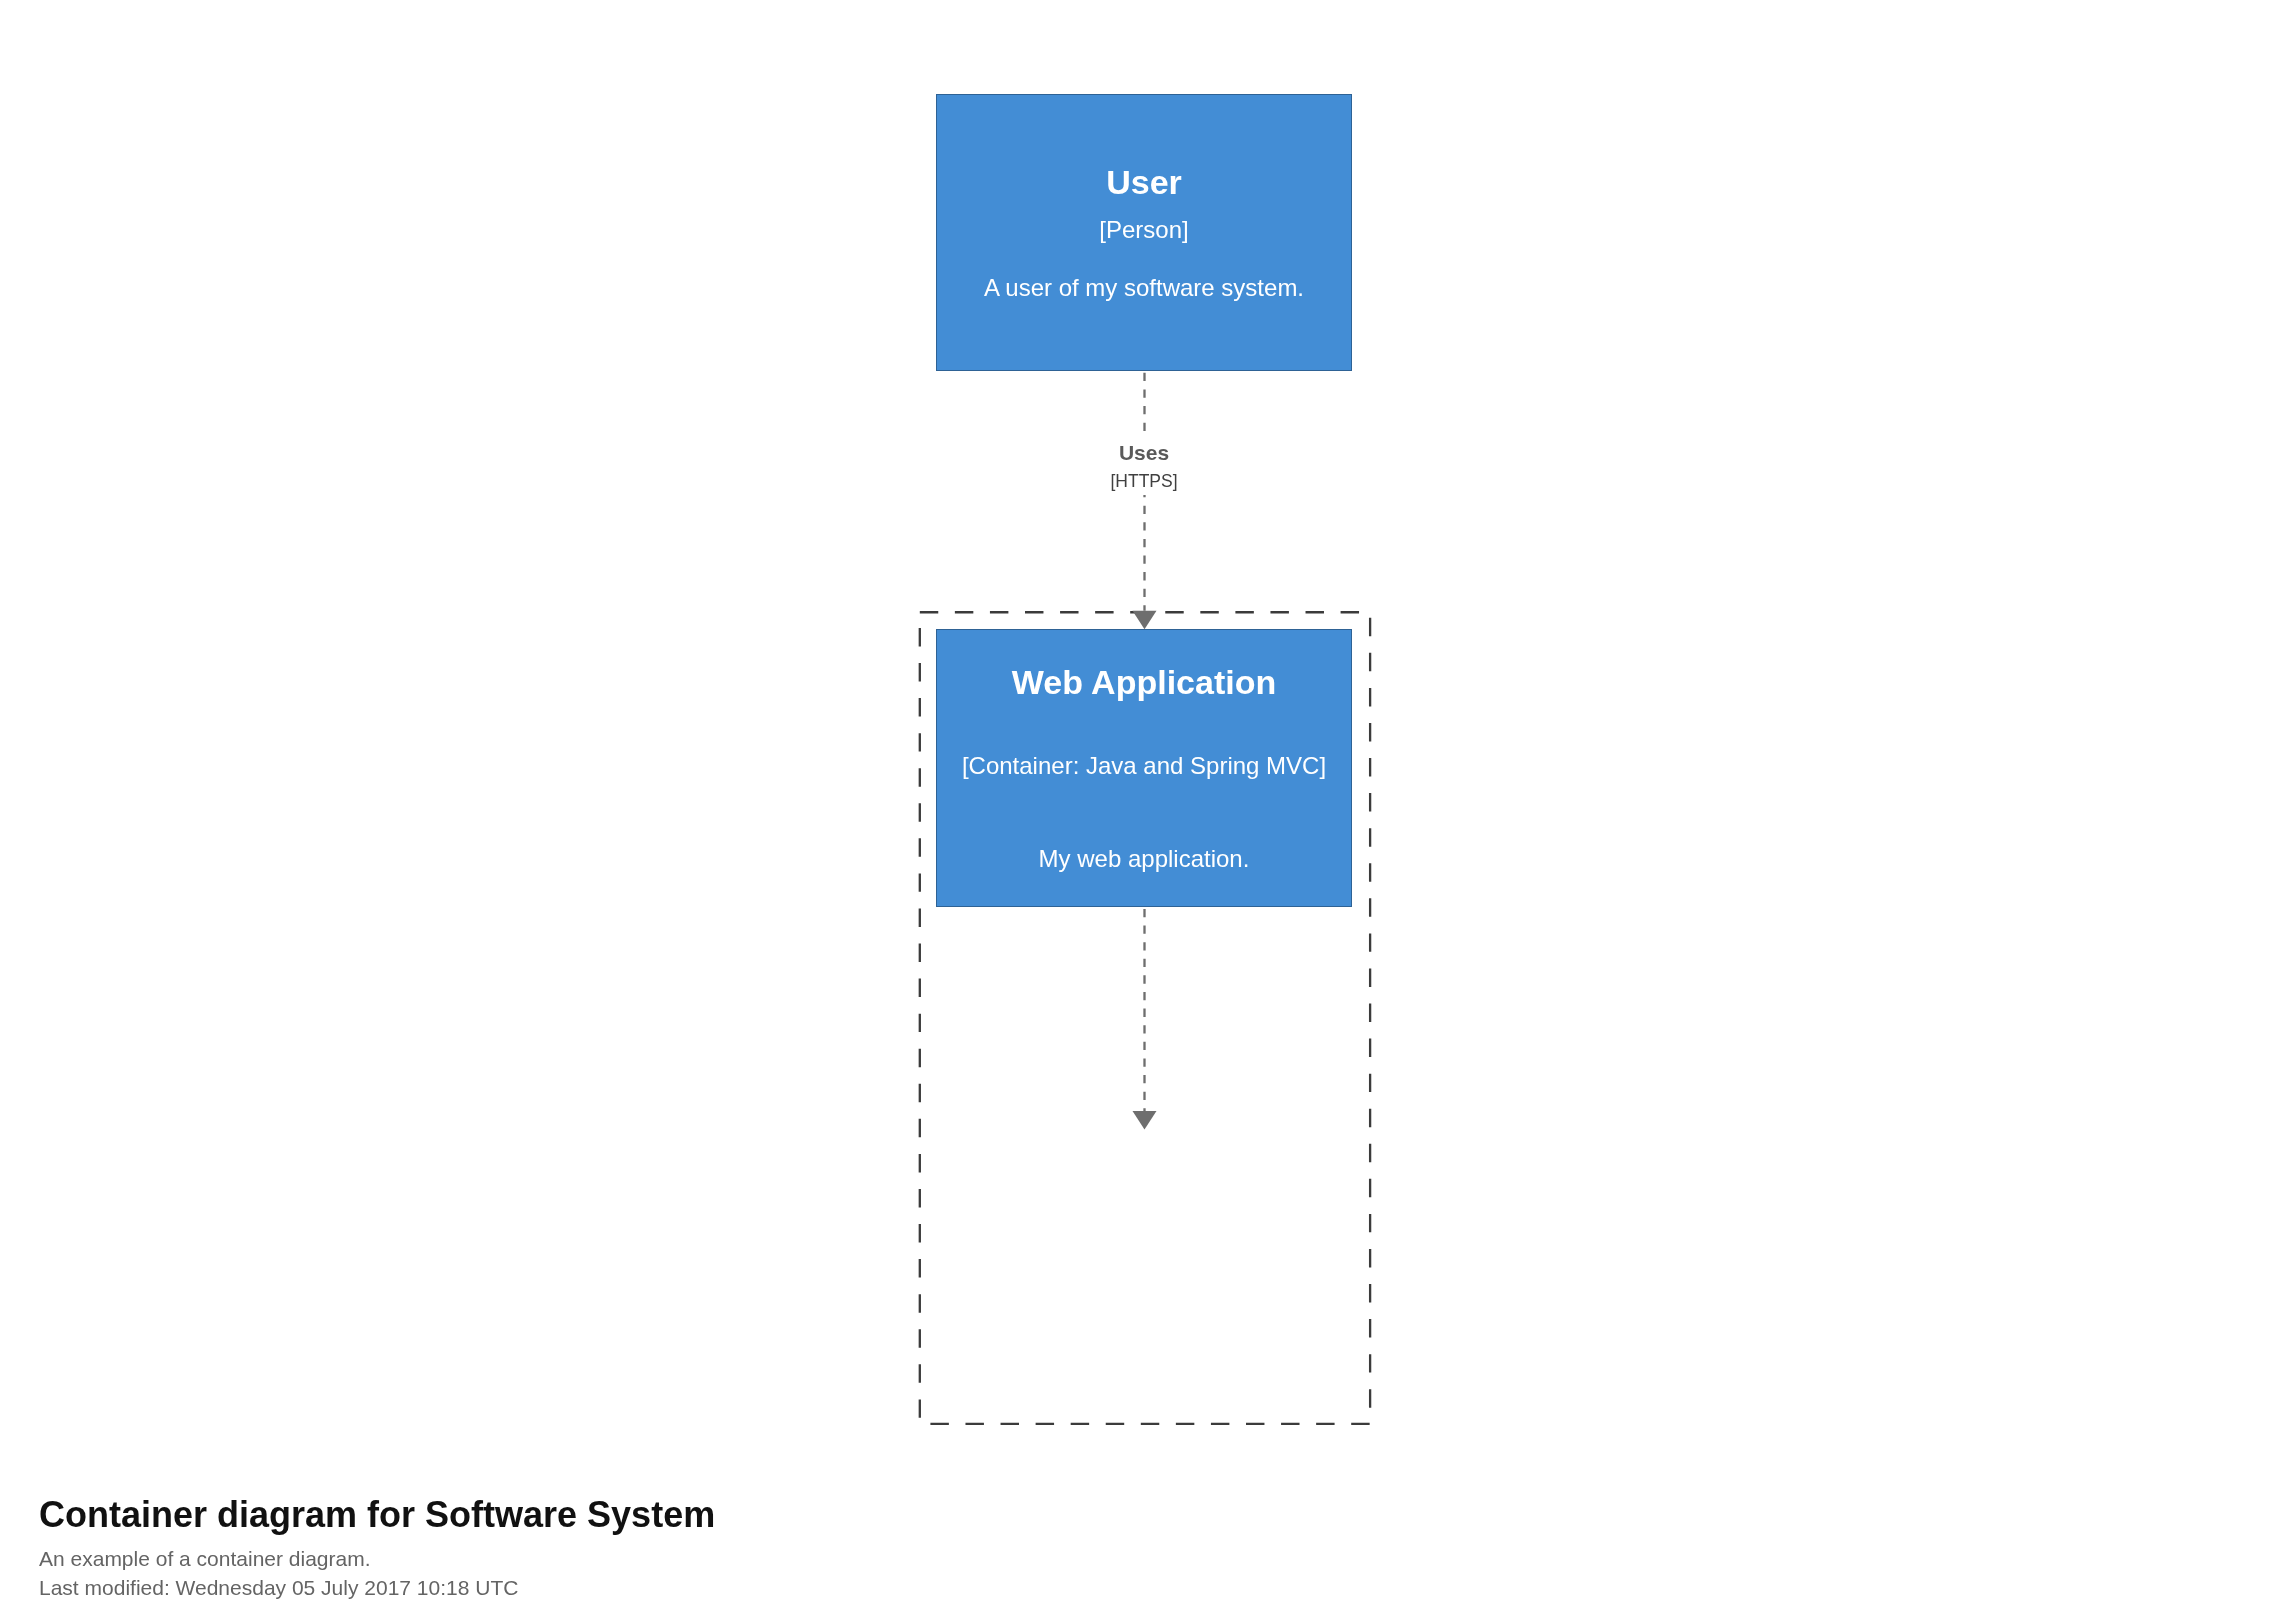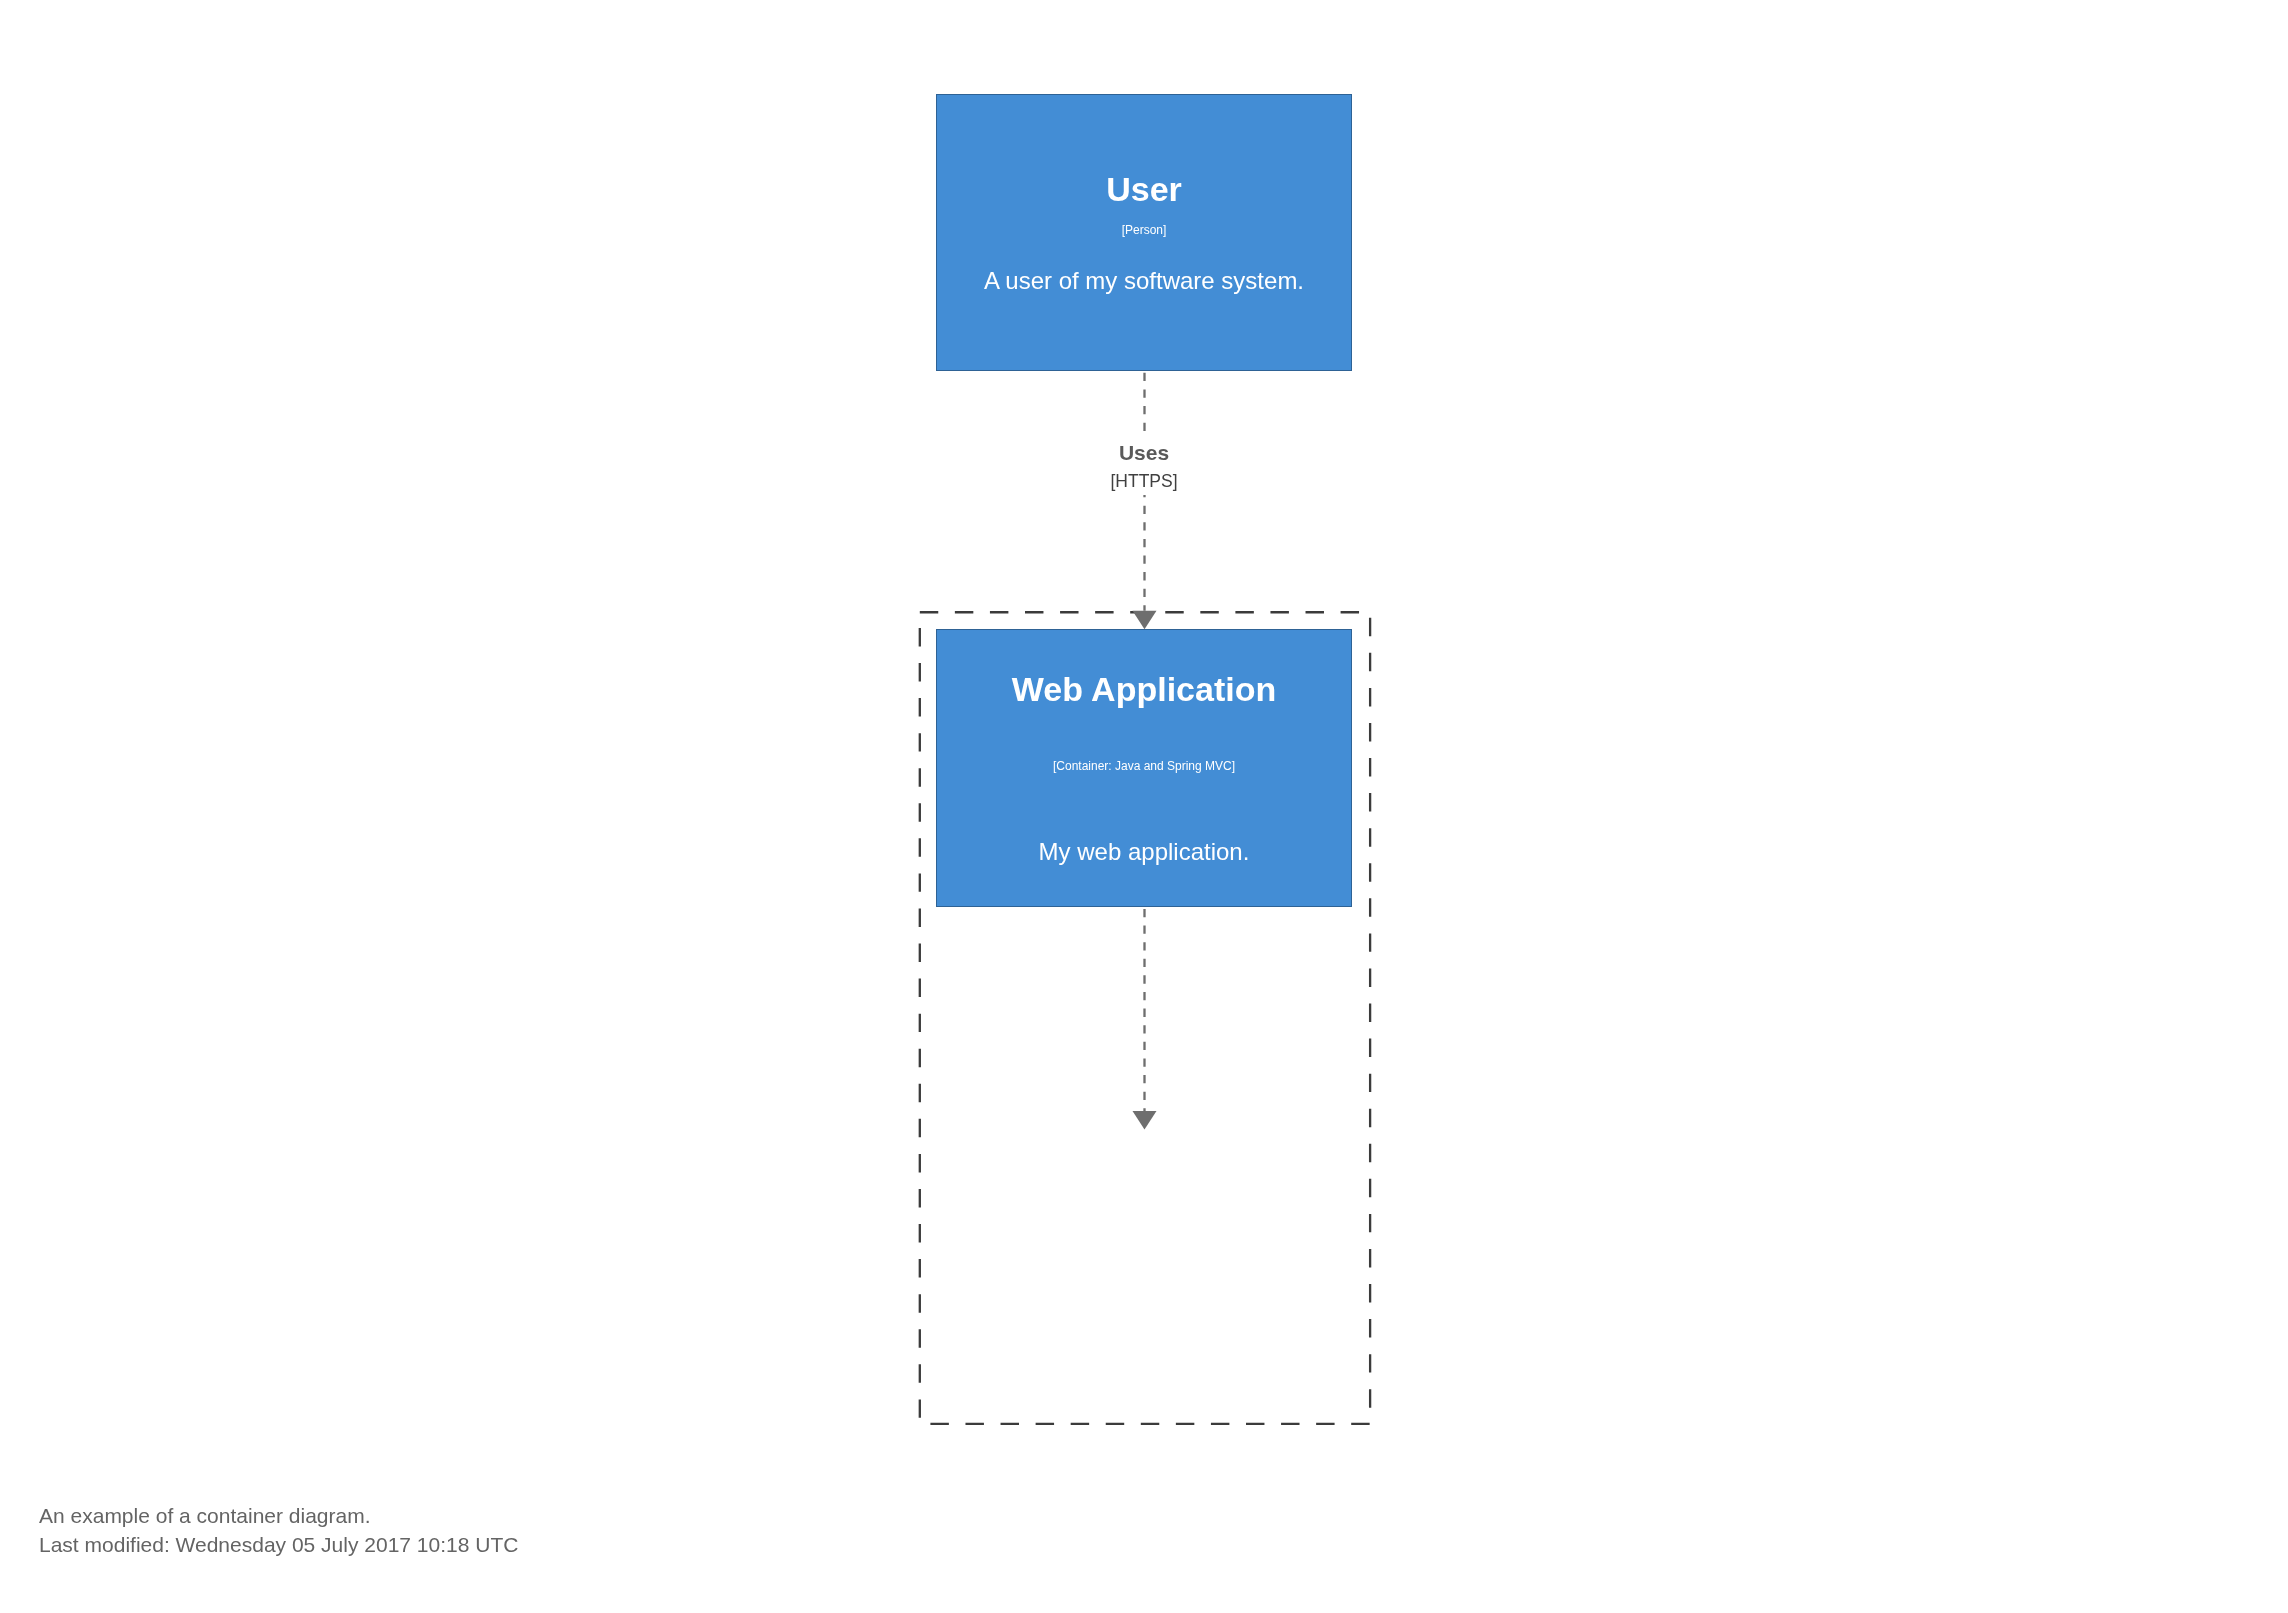--- a/index.html
+++ b/index.html
@@ -58,21 +58,21 @@
     justify-content: center;
     text-align: center;
     padding: 0 22px;
   }
   .node-name {
     font-size: 34px;
     font-weight: bold;
     line-height: 1.2;
   }
   .node-meta {
-    font-size: 12px;
+    font-size: 24px;
     margin-top: 13px;
     line-height: 1.2;
   }
   .node-desc {
     font-size: 24px;
     margin-top: 28px;
     line-height: 1.25;
   }
   .node-user { left: 936px; top: 94px; }
   .node-webapp { left: 936px; top: 629px; height: 278px; gap: 36px; }
@@ -148,18 +148,19 @@
 
   <div class="node node-webapp">
     <div class="node-name">Web Application</div>
     <div class="node-meta">[Container: Java and Spring MVC]</div>
     <div class="node-desc">My web application.</div>
   </div>
 
 
 
   <div class="footer">
+    <div class="footer-title">Container diagram for Software System</div>
     <div class="footer-desc">An example of a container diagram.</div>
     <div class="footer-modified">Last modified: Wednesday 05 July 2017 10:18 UTC</div>
   </div>
 
 </div>
 
 
 </body></html>

